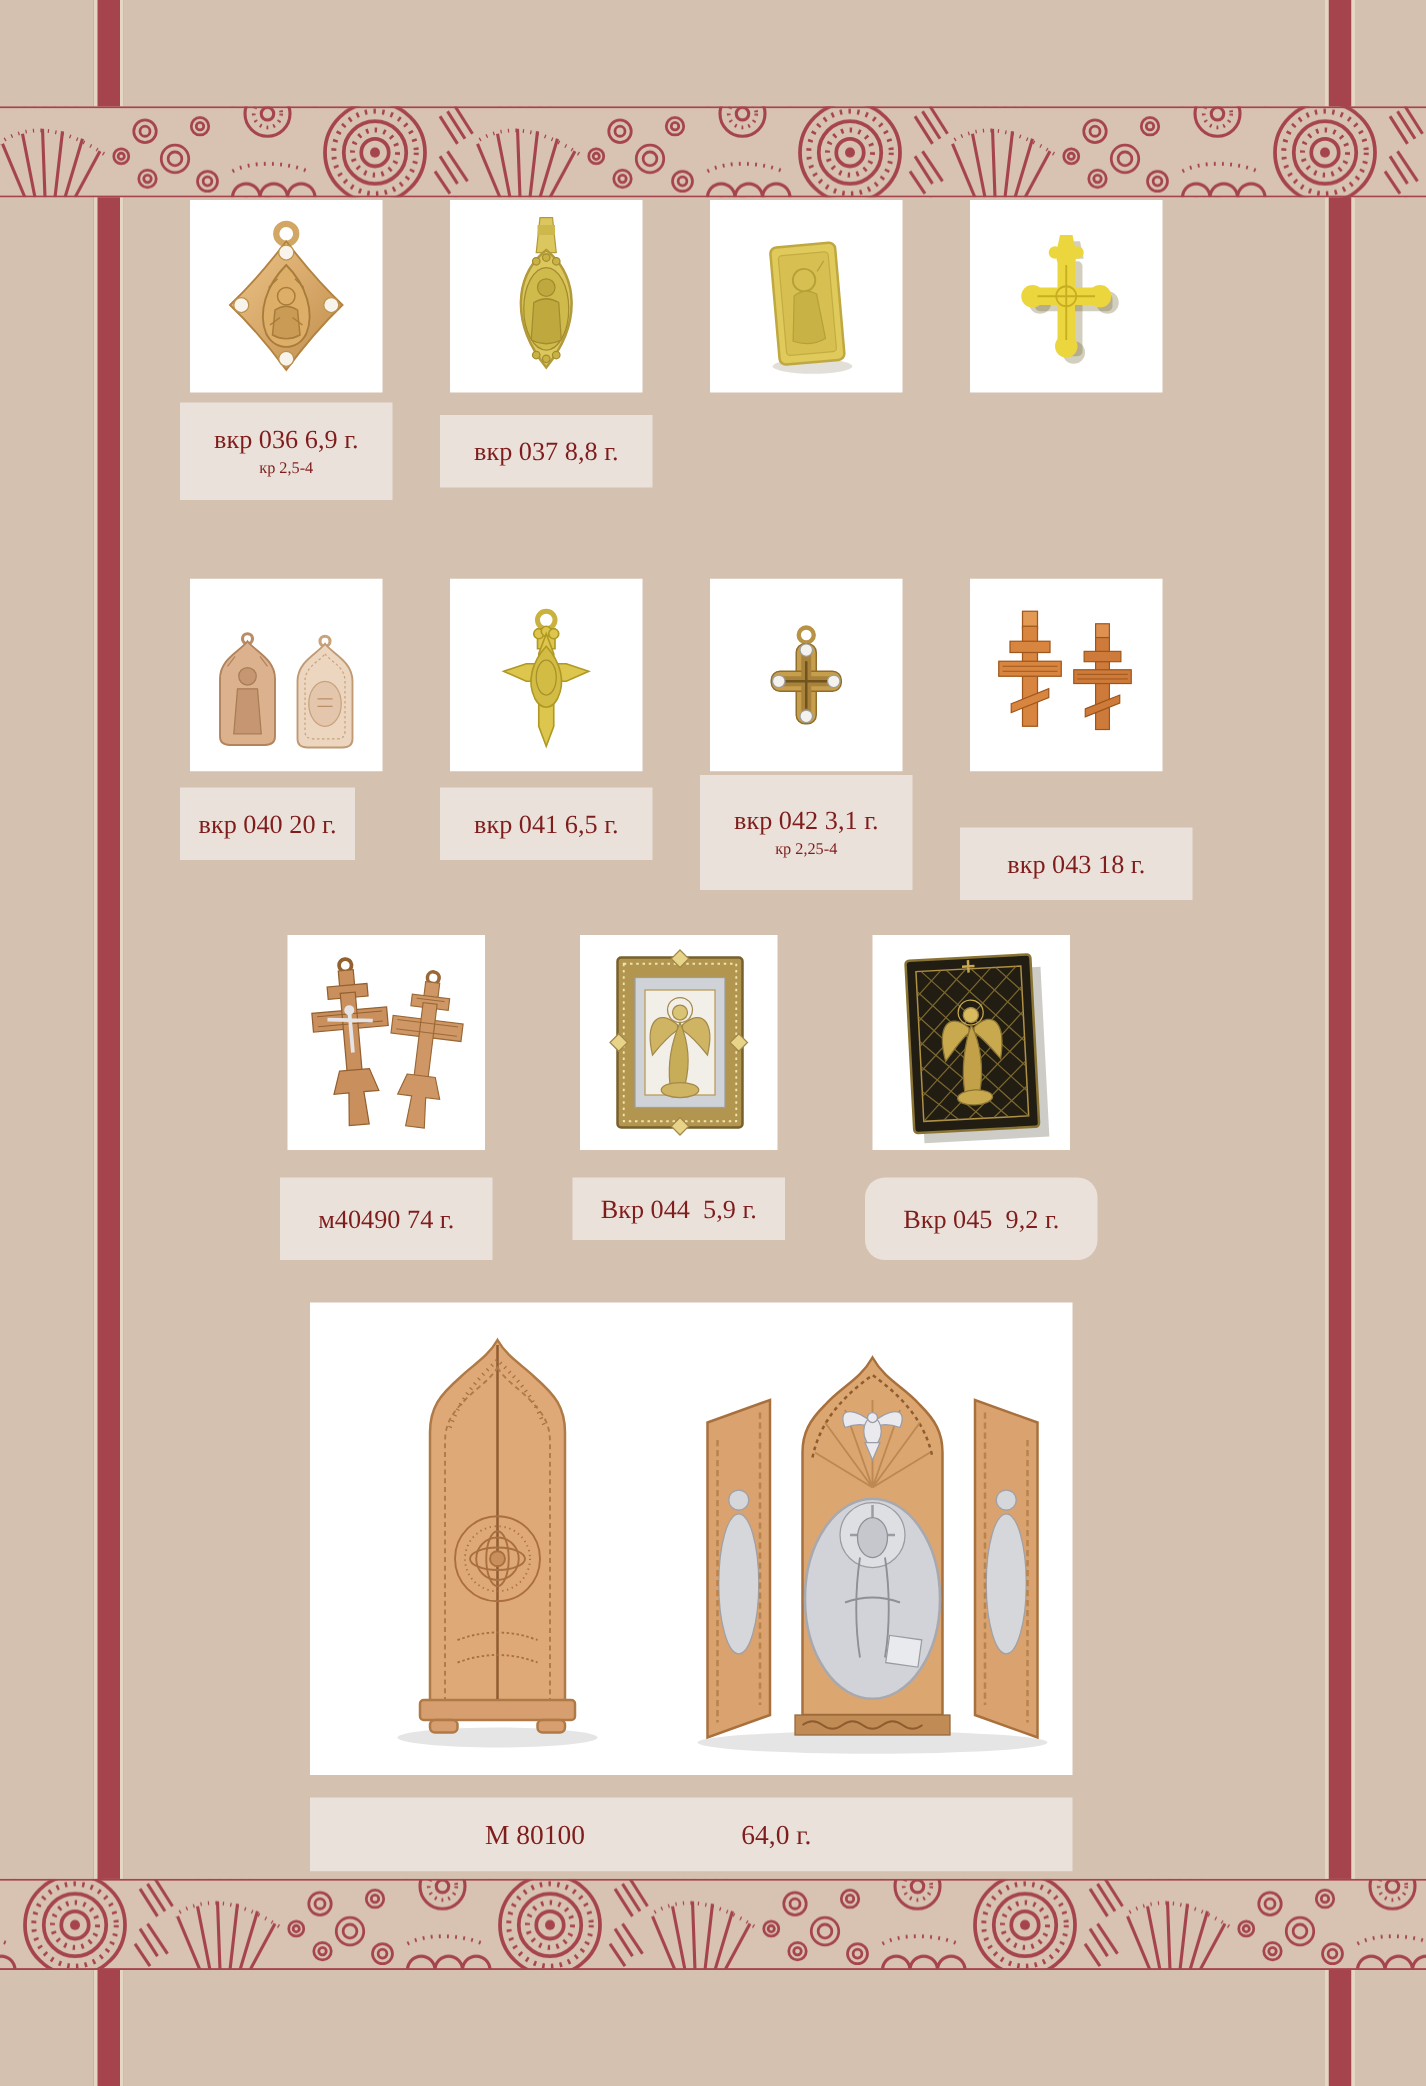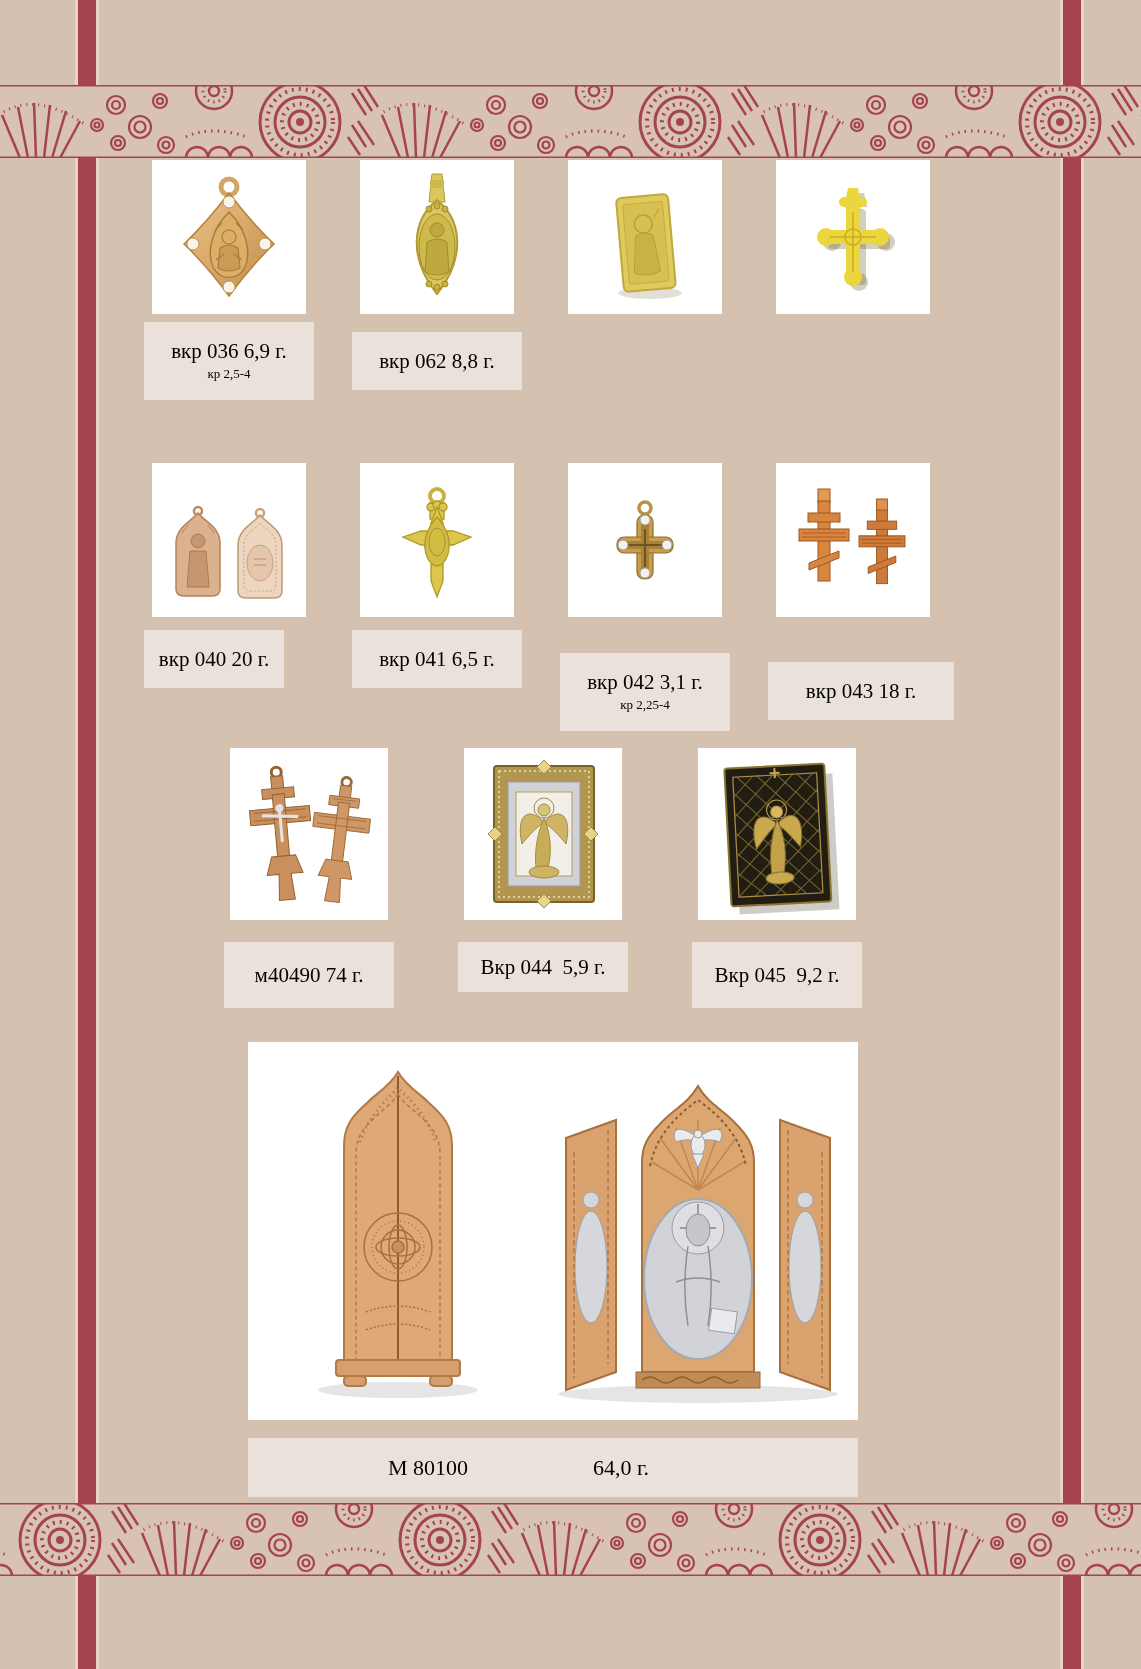--- a/index.html
+++ b/index.html
@@ -1,17 +1,17 @@
 <!DOCTYPE html>
 <html><head>
 <meta charset="utf-8">
 <style>
   html,body{margin:0;padding:0;background:#d5c1b0;}
   #page{position:relative;width:1141px;height:1669px;background:#d5c1b0;overflow:hidden;
-        font-family:"Liberation Serif","DejaVu Serif",serif;color:#000000;}
+        font-family:"Liberation Serif","DejaVu Serif",serif;color:#7f1d1d;}
   .vbar{position:absolute;top:0;bottom:0;width:18px;background:#a6444e;
         border-left:3px solid #e3d6c5;border-right:3px solid #e3d6c5;}
   .band{position:absolute;left:0;width:1141px;height:73px;display:block;}
   .photo{position:absolute;background:#ffffff;}
   .photo svg{display:block;width:100%;height:100%;}
   .lblbox{position:absolute;background:#eae2da;display:flex;flex-direction:column;
           align-items:center;justify-content:center;text-align:center;}
   .lbl{font-size:21px;line-height:26px;white-space:pre-wrap;}
   .note{font-size:13px;line-height:20px;}
   .bottombar{position:absolute;left:248px;top:1438px;width:610px;height:59px;background:#eae2da;}
@@ -155,21 +155,21 @@
         <circle cx="77" cy="77" r="8"></circle>
       </g>
     </svg>
   </div>
 
   <div class="lblbox" style="left:144px;top:322px;width:170px;height:78px;">
     <span class="lbl">вкр 036 6,9 г.</span>
     <span class="note">кр 2,5-4</span>
   </div>
   <div class="lblbox" style="left:352px;top:332px;width:170px;height:58px;">
-    <span class="lbl">вкр 062 8,8 г.</span>
+    <span class="lbl">вкр 037 8,8 г.</span>
   </div>
 
   <div class="photo" style="left:152px;top:463px;width:154px;height:154px;">
     <svg viewBox="0 0 154 154">
       <g>
         <circle cx="46" cy="48" r="4" fill="none" stroke="#b98c66" stroke-width="2.5"></circle>
         <path d="M46,50 C52,58 68,64 68,80 L68,126 Q68,133 60,133 L32,133 Q24,133 24,126 L24,80 C24,64 40,58 46,50 Z" fill="#dcb28e" stroke="#b3835c" stroke-width="1.5"></path>
         <circle cx="46" cy="78" r="7" fill="#c59671" stroke="#a97c54"></circle>
         <path d="M38,88 L54,88 L57,124 L35,124 Z" fill="#c59671" stroke="#a97c54"></path>
         <path d="M30,70 L36,62 M62,70 L56,62" stroke="#b3835c" fill="none"></path>
@@ -241,21 +241,21 @@
       </g>
     </svg>
   </div>
 
   <div class="lblbox" style="left:144px;top:630px;width:140px;height:58px;">
     <span class="lbl">вкр 040 20 г.</span>
   </div>
   <div class="lblbox" style="left:352px;top:630px;width:170px;height:58px;">
     <span class="lbl">вкр 041 6,5 г.</span>
   </div>
-  <div class="lblbox" style="left:560px;top:653px;width:170px;height:78px;justify-content:center;">
+  <div class="lblbox" style="left:560px;top:620px;width:170px;height:92px;justify-content:center;">
     <span class="lbl">вкр 042 3,1 г.</span>
     <span class="note">кр 2,25-4</span>
   </div>
   <div class="lblbox" style="left:768px;top:630px;width:186px;height:58px;margin-top:32px;">
     <span class="lbl">вкр 043 18 г.</span>
   </div>
 
   <div class="photo" style="left:230px;top:748px;width:158px;height:172px;">
     <svg viewBox="0 0 158 172">
       <g transform="rotate(-5 52 90)" fill="#c9905e" stroke="#93602f">
@@ -324,21 +324,21 @@
       </g>
     </svg>
   </div>
 
   <div class="lblbox" style="left:224px;top:942px;width:170px;height:66px;">
     <span class="lbl">м40490 74 г.</span>
   </div>
   <div class="lblbox" style="left:458px;top:942px;width:170px;height:50px;">
     <span class="lbl">Вкр 044  5,9 г.</span>
   </div>
-  <div class="lblbox" style="left:692px;top:942px;width:170px;height:66px;">
+  <div class="lblbox" style="left:692px;top:942px;width:186px;height:66px;border-radius:16px;">
     <span class="lbl">Вкр 045  9,2 г.</span>
   </div>
 
   <div class="photo" style="left:248px;top:1042px;width:610px;height:378px;">
     <svg viewBox="0 0 610 378">
 
       <ellipse cx="150" cy="348" rx="80" ry="8" fill="rgba(0,0,0,0.10)"></ellipse>
       <ellipse cx="450" cy="352" rx="140" ry="9" fill="rgba(0,0,0,0.10)"></ellipse>
 
       <g stroke="#b07a46" fill="#dfa877" stroke-width="2">

